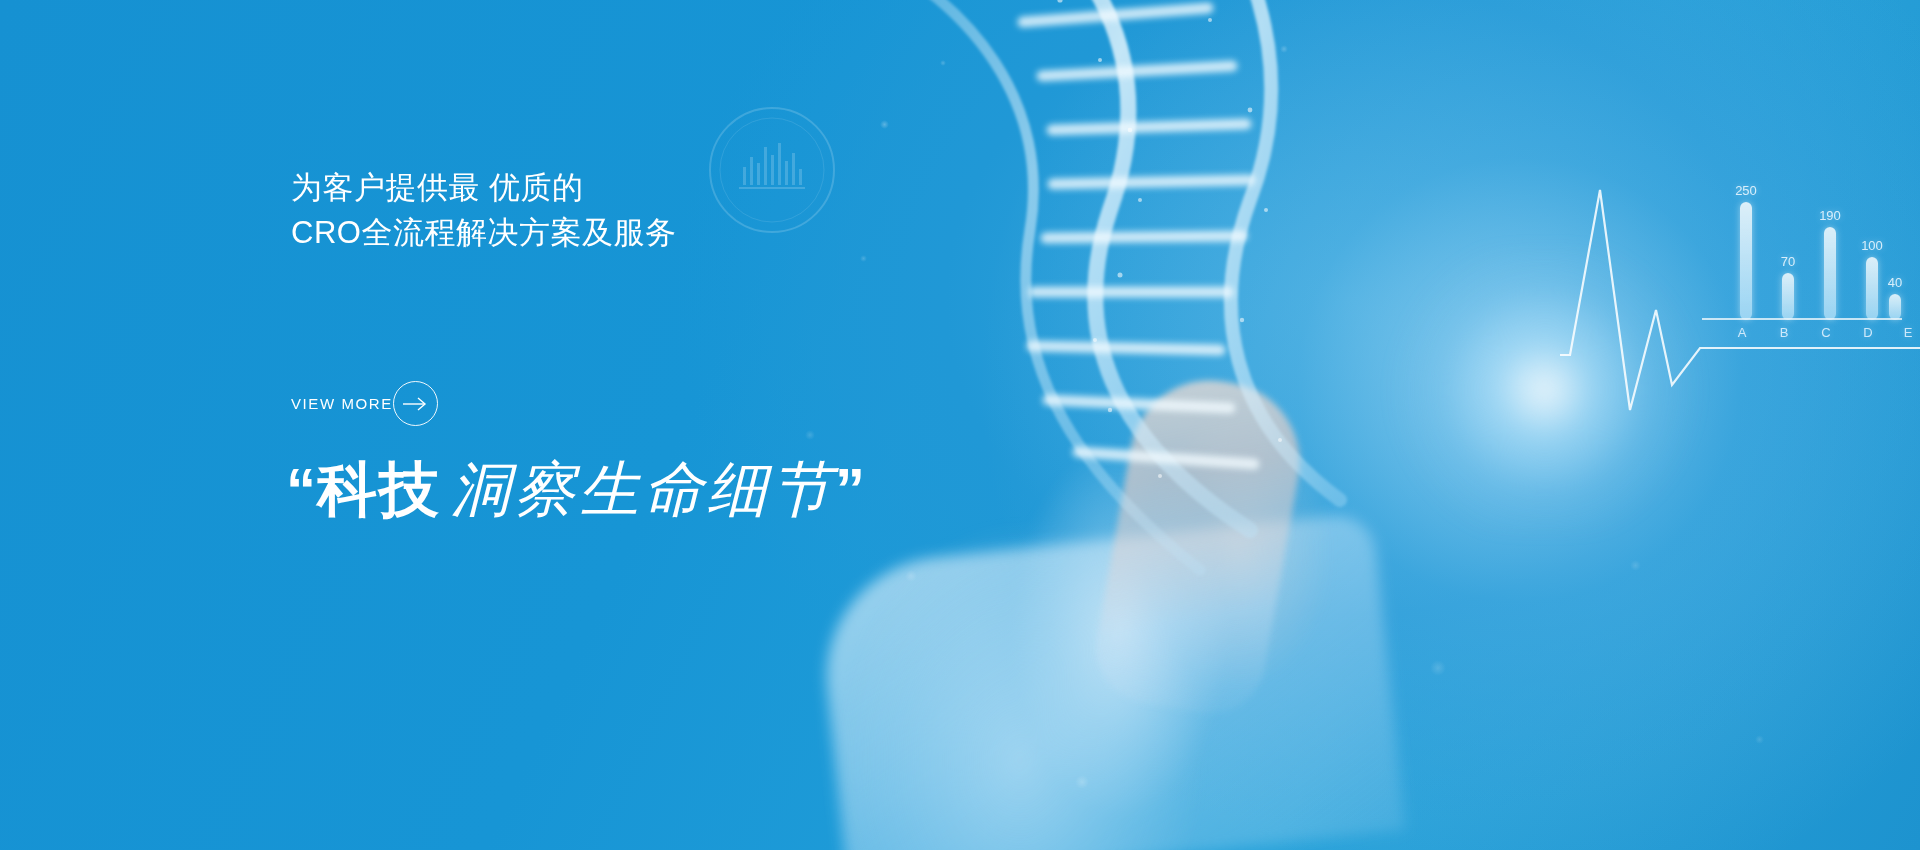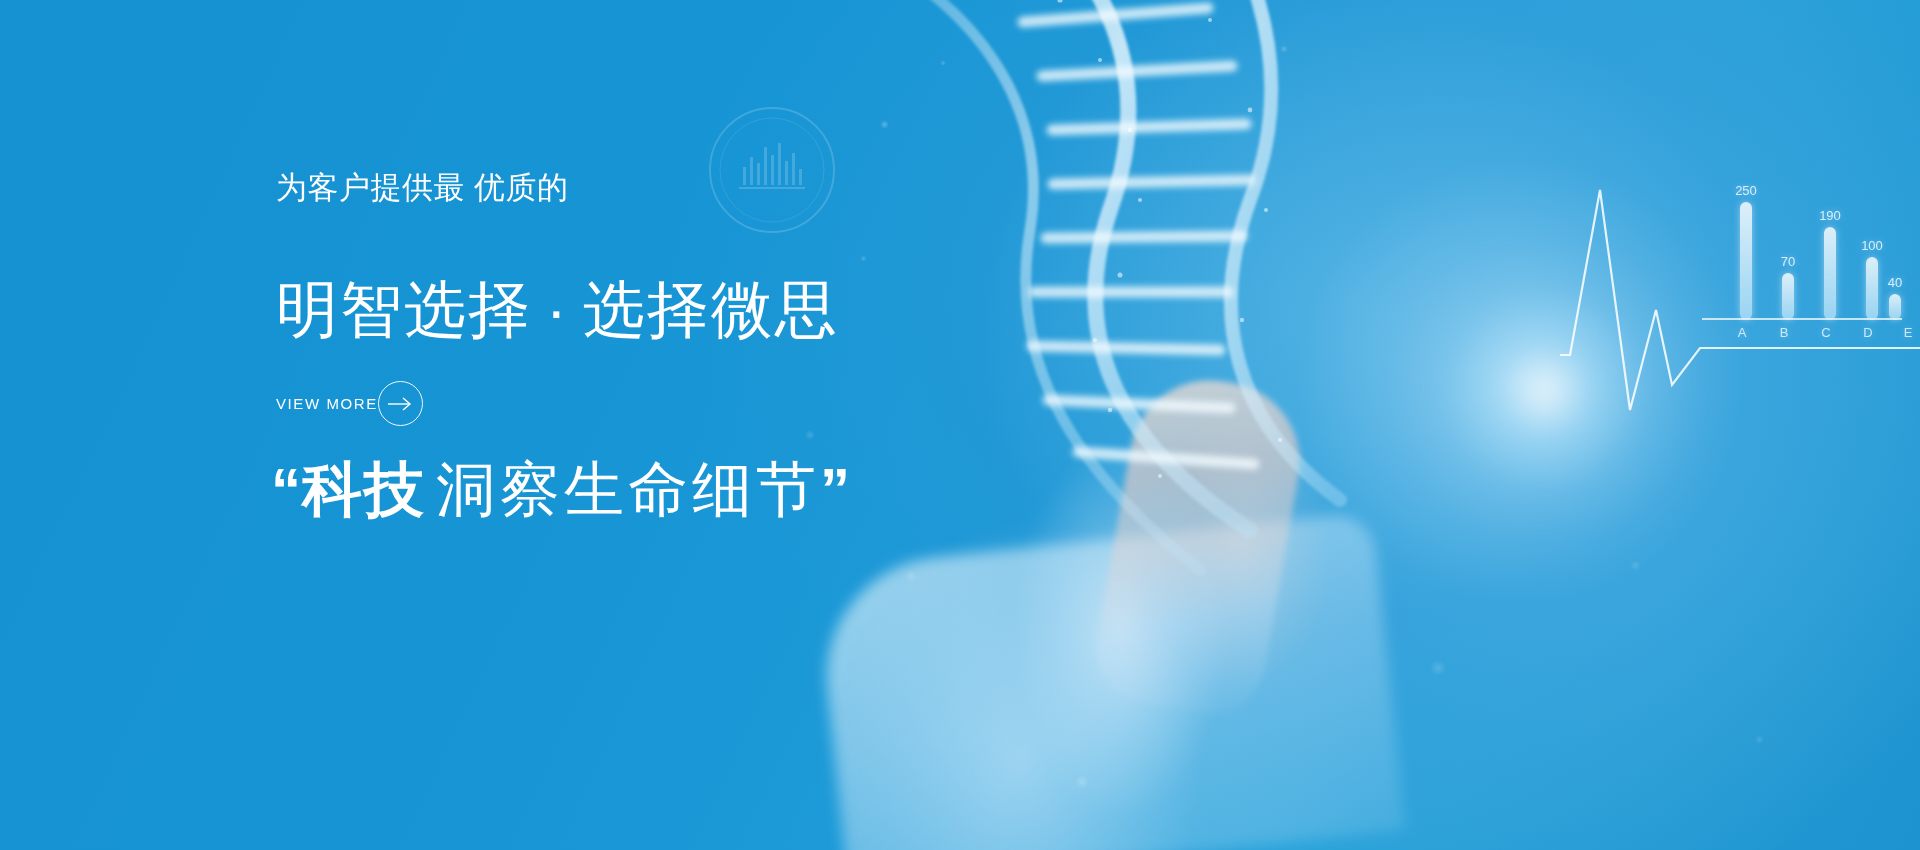--- a/index.html
+++ b/index.html
@@ -102,21 +102,21 @@
     text-shadow:0 0 6px rgba(255,255,255,.35);
   }
 
   
   .bokeh {
     position:absolute; border-radius:50%;
     background:radial-gradient(circle, rgba(255,255,255,.55), rgba(255,255,255,0) 70%);
   }
 
   
-  .content { position:absolute; left:276px; top:0; width:900px; height:612px; z-index:20; }
+  .content { position:absolute; left:291px; top:0; width:900px; height:612px; z-index:20; }
 
   .eyebrow {
     position:absolute; top:166px; left:0;
     font-size:31px; line-height:1.45;
     color:#ffffff; font-weight:400; letter-spacing:.5px;
   }
   .eyebrow .l2 { display:block; }
 
   .headline {
     position:absolute; top:275px; left:0;
@@ -140,21 +140,21 @@
     display:flex; align-items:center; justify-content:center;
   }
 
   .quote {
     position:absolute; top:454px; left:-5px;
     font-size:60px; line-height:1.2; color:#ffffff; white-space:nowrap;
     letter-spacing:1px;
   }
   .quote .mark { font-weight:700; }
   .quote .strong { font-weight:700; letter-spacing:2px; }
-  .quote .light { font-weight:300; letter-spacing:4px; padding-left:10px; }
+  .quote .light { font-weight:300; letter-spacing:4px; padding-left:10px;font-style:italic; }
 </style>
 </head>
 <body>
 
 <div class="stage">
 
   <div class="photo-wrap">
     <div class="sleeve"></div>
     <div class="hand"></div>
     <div class="finger"></div>
@@ -282,25 +282,23 @@
   <div class="bokeh" style="left:1075px;top:775px;width:14px;height:14px;opacity:.35;"></div>
   <div class="bokeh" style="left:1430px;top:660px;width:16px;height:16px;opacity:.28;"></div>
   <div class="bokeh" style="left:1630px;top:560px;width:11px;height:11px;opacity:.25;"></div>
   <div class="bokeh" style="left:1755px;top:735px;width:9px;height:9px;opacity:.25;"></div>
   <div class="bokeh" style="left:1280px;top:45px;width:8px;height:8px;opacity:.4;"></div>
 
   <div class="content">
 
     <div class="eyebrow">
       <span class="l1">为客户提供最 优质的</span>
-    </div>
-
-    <div class="headline">
-      <span>明智选择</span><span class="dot">·</span><span>选择微思</span>
-    </div>
+      <span class="l2">CRO全流程解决方案及服务</span>
+    </div>
+
 
     <div class="viewmore">
       <span class="viewmore-label">VIEW MORE</span>
       <span class="viewmore-circle">
         <svg width="26" height="16" viewBox="0 0 26 16">
           <line x1="1" y1="8" x2="23" y2="8" stroke="#ffffff" stroke-width="1.4"></line>
           <polyline points="16,2 23,8 16,14" fill="none" stroke="#ffffff" stroke-width="1.4"></polyline>
         </svg>
       </span>
     </div>

